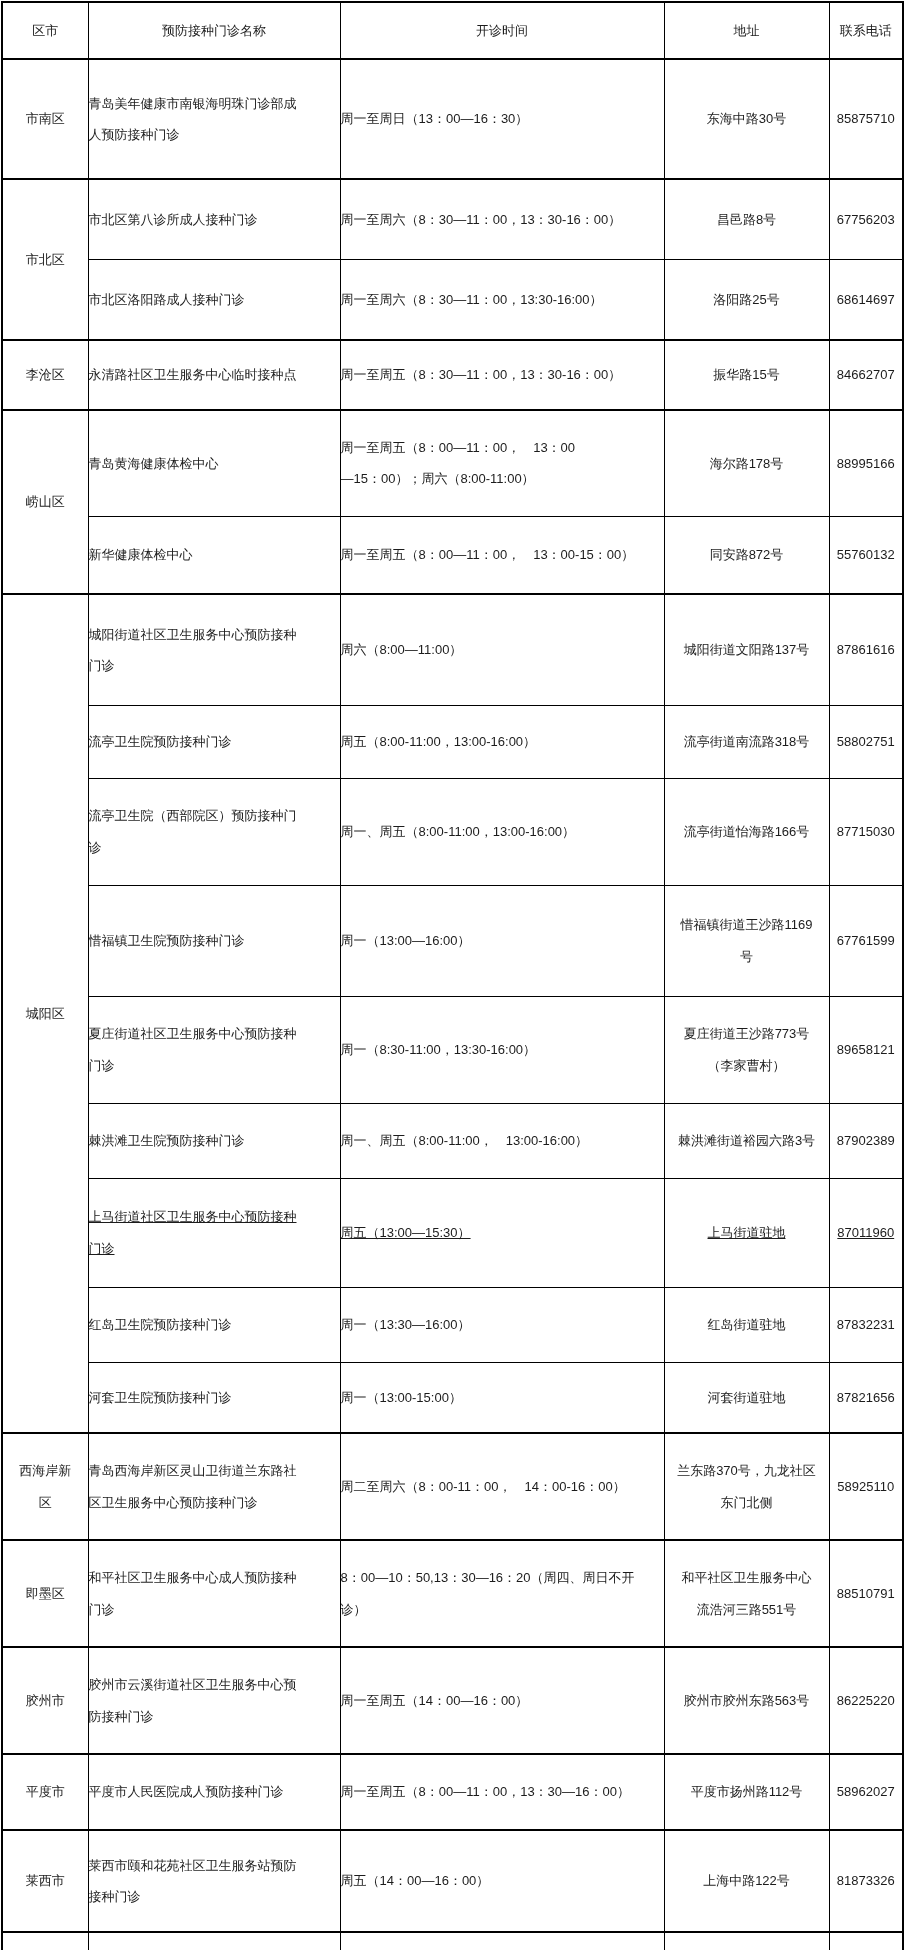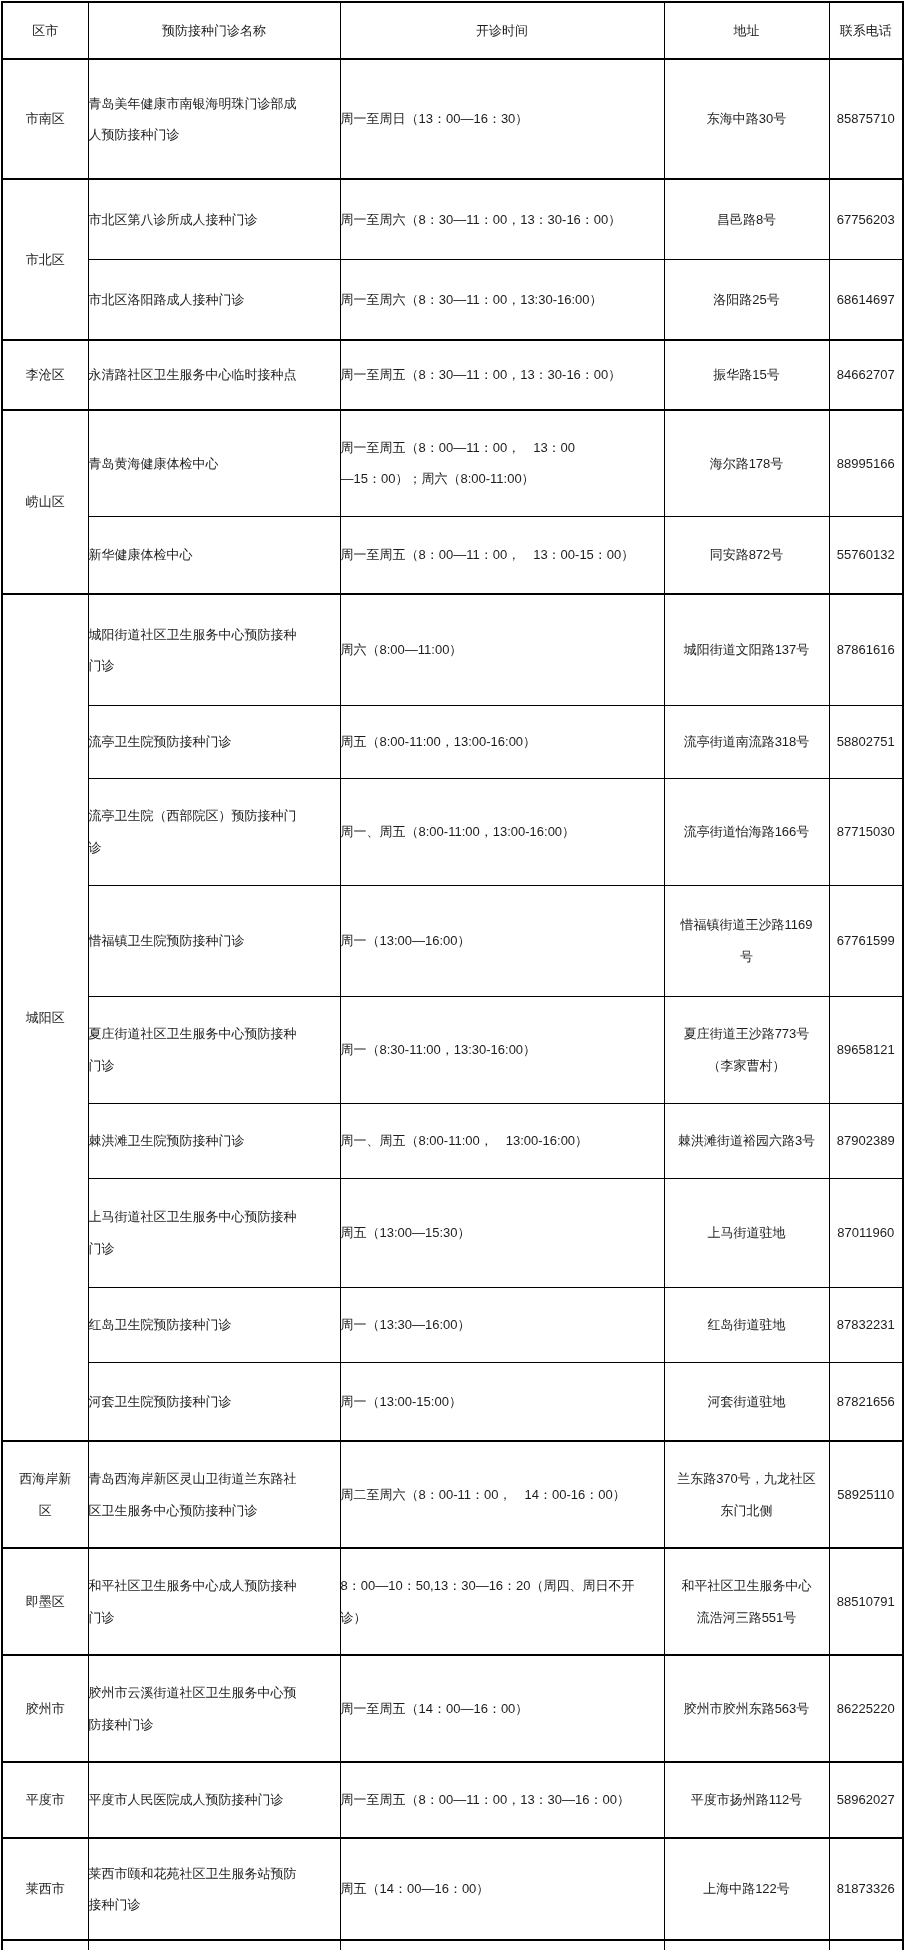--- a/index.html
+++ b/index.html
@@ -139,34 +139,34 @@
         <td class="address-cell">夏庄街道王沙路773号
 （李家曹村）</td>
         <td class="phone-cell">89658121</td>
       </tr>
       <tr style="height: 75px;">
         <td class="clinic-name-cell">棘洪滩卫生院预防接种门诊</td>
         <td class="hours-cell">周一、周五（8:00-11:00，　13:00-16:00）</td>
         <td class="address-cell">棘洪滩街道裕园六路3号</td>
         <td class="phone-cell">87902389</td>
       </tr>
-      <tr style="height: 109px;">
+      <tr style="height: 109px; text-decoration: underline;">
         <td class="clinic-name-cell">上马街道社区卫生服务中心预防接种
 门诊</td>
         <td class="hours-cell">周五（13:00—15:30）</td>
         <td class="address-cell">上马街道驻地</td>
         <td class="phone-cell">87011960</td>
       </tr>
       <tr style="height: 75px;">
         <td class="clinic-name-cell">红岛卫生院预防接种门诊</td>
         <td class="hours-cell">周一（13:30—16:00）</td>
         <td class="address-cell">红岛街道驻地</td>
         <td class="phone-cell">87832231</td>
       </tr>
-      <tr style="height: 79px;">
+      <tr style="height: 71px;">
         <td class="clinic-name-cell">河套卫生院预防接种门诊</td>
         <td class="hours-cell">周一（13:00-15:00）</td>
         <td class="address-cell">河套街道驻地</td>
         <td class="phone-cell">87821656</td>
       </tr>
       <tr class="group-start" style="height: 107px;">
         <td class="district-cell" rowspan="1">西海岸新
 区</td>
         <td class="clinic-name-cell">青岛西海岸新区灵山卫街道兰东路社
 区卫生服务中心预防接种门诊</td>

